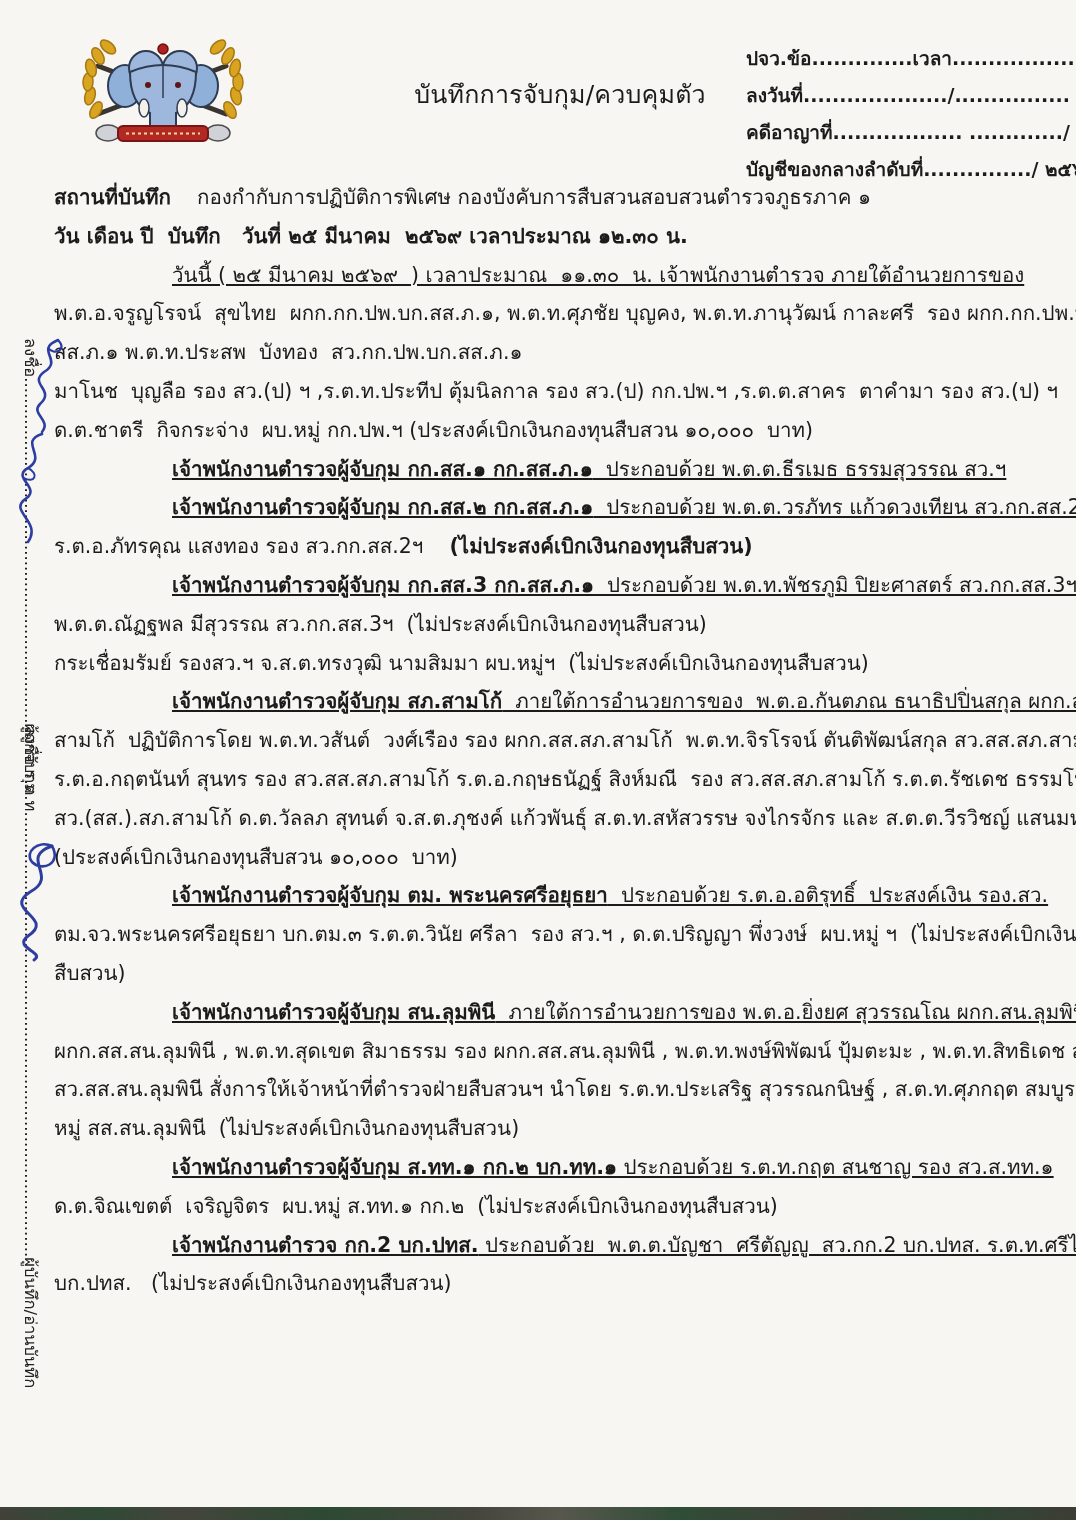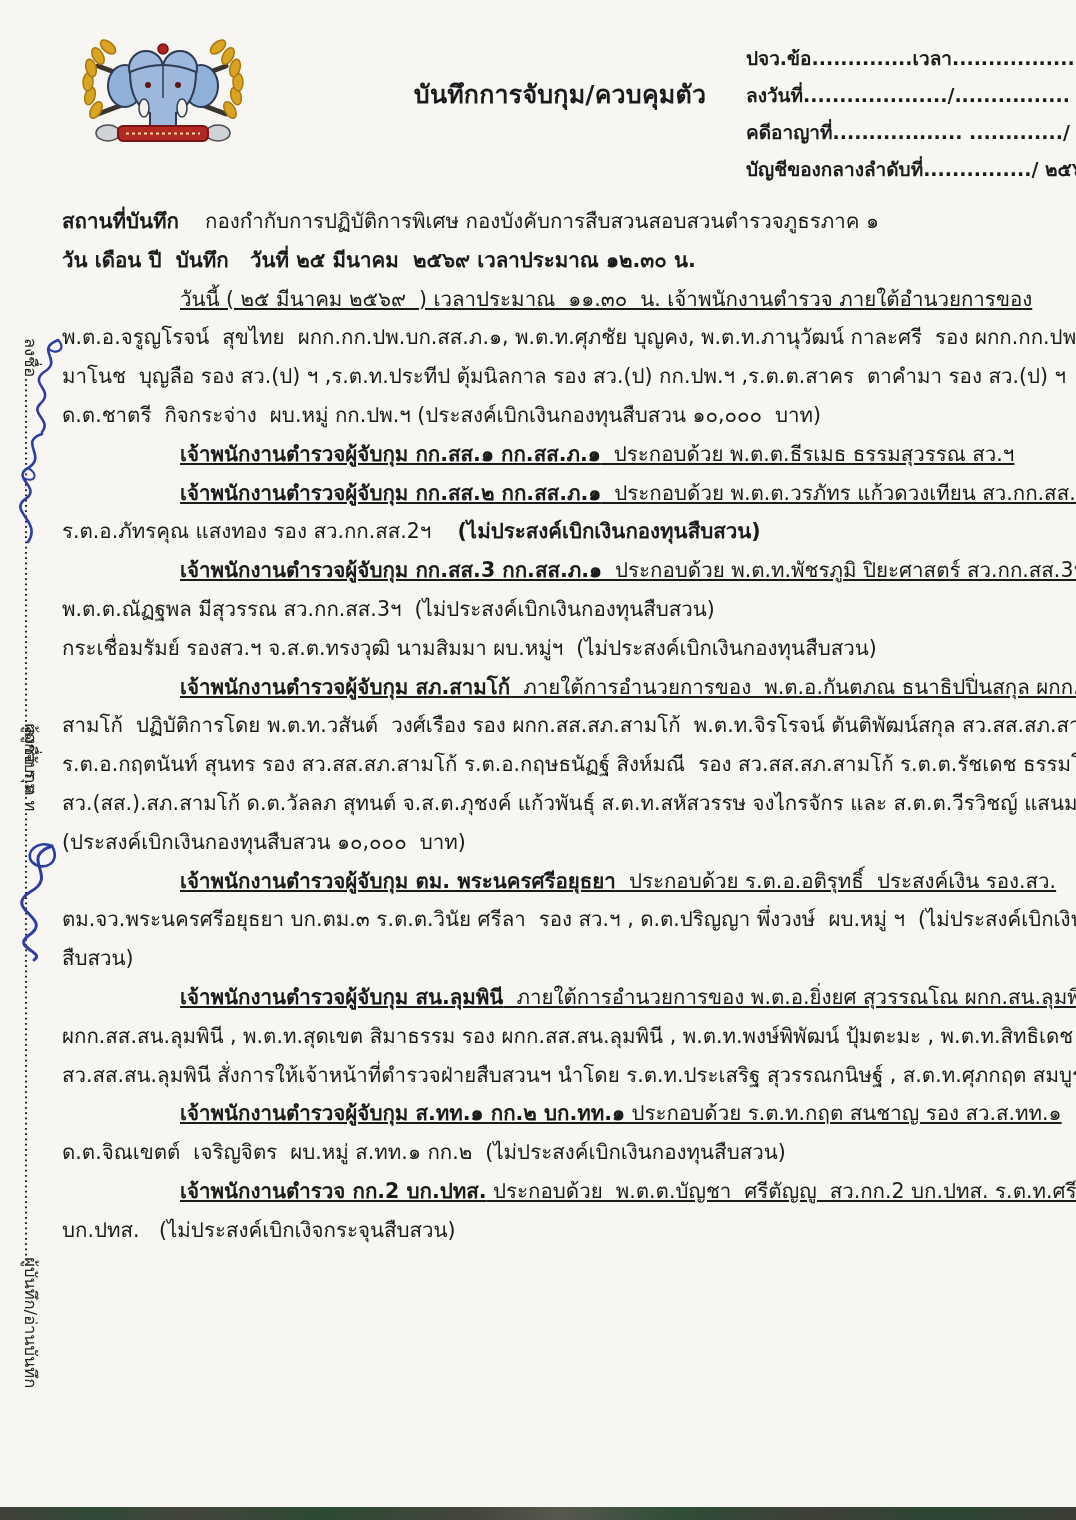--- a/index.html
+++ b/index.html
@@ -1,25 +1,25 @@
 <!DOCTYPE html>
 <html><head>
 <meta charset="utf-8">
 <style>
   html,body{margin:0;padding:0;}
   body{font-family:"DejaVu Sans",sans-serif;}
   .page{position:relative;width:1076px;height:1520px;background:#f7f6f3;overflow:hidden;color:#1b1b1b;}
   
   .emblem{position:absolute;left:70px;top:36px;width:186px;height:114px;}
   .title{position:absolute;left:370px;top:74px;width:380px;text-align:center;
-         font-size:25px;font-weight:bold;letter-spacing:.2px;}
+         font-size:25px;font-weight:normal;letter-spacing:.2px;}
   .hfields{position:absolute;left:746px;top:40px;width:320px;font-size:19px;font-weight:600;}
   .hfields .hline{height:37px;line-height:37px;white-space:pre;}
   
-  .bodytext{position:absolute;left:54px;top:202px;width:1000px;font-size:20.5px;margin-left:8px;}
+  .bodytext{position:absolute;left:54px;top:178px;width:1000px;font-size:20.5px;}
   .bline{height:38.8px;line-height:38.8px;white-space:pre;}
   .bline.ind{padding-left:118px;text-decoration:underline;}
   .b{font-weight:bold;}
   
   .vline{position:absolute;transform:rotate(90deg);transform-origin:0 0;
          font-size:16.5px;line-height:24px;white-space:pre;color:#222;}
   .vline1{left:42px;top:338px;width:372px;}
   .vline2{left:42px;top:726px;width:536px;}
   .sig{position:absolute;}
   .band{position:absolute;left:0;right:0;bottom:0;height:13px;
@@ -82,43 +82,45 @@
     <div class="hline">ลงวันที่..................../................ / ๒๕๖๙</div>
     <div class="hline">คดีอาญาที่.................. ............./ ๒๕๖๙</div>
     <div class="hline">บัญชีของกลางลำดับที่.............../ ๒๕๖๙</div>
   </div>
 
   <div class="bodytext">
       <div class="bline"><span class="b">สถานที่บันทึก</span><span>    กองกำกับการปฏิบัติการพิเศษ กองบังคับการสืบสวนสอบสวนตำรวจภูธรภาค ๑</span></div>
       <div class="bline"><span class="b">วัน เดือน ปี  บันทึก   วันที่ ๒๕ มีนาคม  ๒๕๖๙ เวลาประมาณ ๑๒.๓๐ น.</span></div>
       <div class="bline ind"><span>วันนี้ ( ๒๕ มีนาคม ๒๕๖๙  ) เวลาประมาณ  ๑๑.๓๐  น. เจ้าพนักงานตำรวจ ภายใต้อำนวยการของ</span></div>
       <div class="bline"><span>พ.ต.อ.จรูญโรจน์  สุขไทย  ผกก.กก.ปพ.บก.สส.ภ.๑, พ.ต.ท.ศุภชัย บุญคง, พ.ต.ท.ภานุวัฒน์ กาละศรี  รอง ผกก.กก.ปพ.บก.</span></div>
+      <div class="bline"><span>สส.ภ.๑ พ.ต.ท.ประสพ  บังทอง  สว.กก.ปพ.บก.สส.ภ.๑</span></div>
       <div class="bline"><span>มาโนช  บุญลือ รอง สว.(ป) ฯ ,ร.ต.ท.ประทีป ตุ้มนิลกาล รอง สว.(ป) กก.ปพ.ฯ ,ร.ต.ต.สาคร  ตาคำมา รอง สว.(ป) ฯ</span></div>
       <div class="bline"><span>ด.ต.ชาตรี  กิจกระจ่าง  ผบ.หมู่ กก.ปพ.ฯ (ประสงค์เบิกเงินกองทุนสืบสวน ๑๐,๐๐๐  บาท)</span></div>
       <div class="bline ind"><span class="b">เจ้าพนักงานตำรวจผู้จับกุม กก.สส.๑ กก.สส.ภ.๑</span><span>  ประกอบด้วย พ.ต.ต.ธีรเมธ ธรรมสุวรรณ สว.ฯ</span></div>
       <div class="bline ind"><span class="b">เจ้าพนักงานตำรวจผู้จับกุม กก.สส.๒ กก.สส.ภ.๑</span><span>  ประกอบด้วย พ.ต.ต.วรภัทร แก้วดวงเทียน สว.กก.สส.2ฯ</span></div>
       <div class="bline"><span>ร.ต.อ.ภัทรคุณ แสงทอง รอง สว.กก.สส.2ฯ    </span><span class="b">(ไม่ประสงค์เบิกเงินกองทุนสืบสวน)</span></div>
       <div class="bline ind"><span class="b">เจ้าพนักงานตำรวจผู้จับกุม กก.สส.3 กก.สส.ภ.๑</span><span>  ประกอบด้วย พ.ต.ท.พัชรภูมิ ปิยะศาสตร์ สว.กก.สส.3ฯ</span></div>
       <div class="bline"><span>พ.ต.ต.ณัฏฐพล มีสุวรรณ สว.กก.สส.3ฯ  (ไม่ประสงค์เบิกเงินกองทุนสืบสวน)</span></div>
       <div class="bline"><span>กระเชื่อมรัมย์ รองสว.ฯ จ.ส.ต.ทรงวุฒิ นามสิมมา ผบ.หมู่ฯ  (ไม่ประสงค์เบิกเงินกองทุนสืบสวน)</span></div>
       <div class="bline ind"><span class="b">เจ้าพนักงานตำรวจผู้จับกุม สภ.สามโก้</span><span>  ภายใต้การอำนวยการของ  พ.ต.อ.กันตภณ ธนาธิปปิ่นสกุล ผกก.สภ.</span></div>
       <div class="bline"><span>สามโก้  ปฏิบัติการโดย พ.ต.ท.วสันต์  วงศ์เรือง รอง ผกก.สส.สภ.สามโก้  พ.ต.ท.จิรโรจน์ ตันติพัฒน์สกุล สว.สส.สภ.สามโก้</span></div>
       <div class="bline"><span>ร.ต.อ.กฤตนันท์ สุนทร รอง สว.สส.สภ.สามโก้ ร.ต.อ.กฤษธนัฏฐ์ สิงห์มณี  รอง สว.สส.สภ.สามโก้ ร.ต.ต.รัชเดช ธรรมโหร  รอง</span></div>
       <div class="bline"><span>สว.(สส.).สภ.สามโก้ ด.ต.วัลลภ สุทนต์ จ.ส.ต.ภุชงค์ แก้วพันธุ์ ส.ต.ท.สหัสวรรษ จงไกรจักร และ ส.ต.ต.วีรวิชญ์ แสนมหาชัย</span></div>
       <div class="bline"><span>(ประสงค์เบิกเงินกองทุนสืบสวน ๑๐,๐๐๐  บาท)</span></div>
       <div class="bline ind"><span class="b">เจ้าพนักงานตำรวจผู้จับกุม ตม. พระนครศรีอยุธยา</span><span>  ประกอบด้วย ร.ต.อ.อติรุทธิ์  ประสงค์เงิน รอง.สว.</span></div>
       <div class="bline"><span>ตม.จว.พระนครศรีอยุธยา บก.ตม.๓ ร.ต.ต.วินัย ศรีลา  รอง สว.ฯ , ด.ต.ปริญญา พึ่งวงษ์  ผบ.หมู่ ฯ  (ไม่ประสงค์เบิกเงินกองทุน</span></div>
       <div class="bline"><span>สืบสวน)</span></div>
       <div class="bline ind"><span class="b">เจ้าพนักงานตำรวจผู้จับกุม สน.ลุมพินี</span><span>  ภายใต้การอำนวยการของ พ.ต.อ.ยิ่งยศ สุวรรณโณ ผกก.สน.ลุมพินี</span></div>
       <div class="bline"><span>ผกก.สส.สน.ลุมพินี , พ.ต.ท.สุดเขต สิมาธรรม รอง ผกก.สส.สน.ลุมพินี , พ.ต.ท.พงษ์พิพัฒน์ ปุ้มตะมะ , พ.ต.ท.สิทธิเดช ส้มทอง</span></div>
       <div class="bline"><span>สว.สส.สน.ลุมพินี สั่งการให้เจ้าหน้าที่ตำรวจฝ่ายสืบสวนฯ นำโดย ร.ต.ท.ประเสริฐ สุวรรณกนิษฐ์ , ส.ต.ท.ศุภกฤต สมบูรณ์ ผบ.</span></div>
+      <div class="bline"><span>หมู่ สส.สน.ลุมพินี  (ไม่ประสงค์เบิกเงินกองทุนสืบสวน)</span></div>
       <div class="bline ind"><span class="b">เจ้าพนักงานตำรวจผู้จับกุม ส.ทท.๑ กก.๒ บก.ทท.๑</span><span> ประกอบด้วย ร.ต.ท.กฤต สนชาญ รอง สว.ส.ทท.๑</span></div>
       <div class="bline"><span>ด.ต.จิณเขตต์  เจริญจิตร  ผบ.หมู่ ส.ทท.๑ กก.๒  (ไม่ประสงค์เบิกเงินกองทุนสืบสวน)</span></div>
       <div class="bline ind"><span class="b">เจ้าพนักงานตำรวจ กก.2 บก.ปทส.</span><span> ประกอบด้วย  พ.ต.ต.บัญชา  ศรีตัญญู  สว.กก.2 บก.ปทส. ร.ต.ท.ศรีไวย์</span></div>
-      <div class="bline"><span>บก.ปทส.   (ไม่ประสงค์เบิกเงิจกระจุนสืบสวน)</span></div>
+      <div class="bline"><span>บก.ปทส.   (ไม่ประสงค์เบิกเงินกองทุนสืบสวน)</span></div>
     </div>
 
   <div class="vline vline1">ลงชื่อ..................................................................ผู้ถูกจับกุม</div>
   <div class="vline vline2">ลงชื่อ ร.ต.ท.....................................................................................ผู้บันทึก/อ่านบันทึก</div>
 
   <svg class="sig" style="left:24px;top:334px;width:46px;height:104px;" viewBox="0 0 46 104">
     <path d="M34,6 C10,16 40,26 20,38 C4,50 32,56 16,70 C6,80 28,86 18,98" fill="none" stroke="#2d3da0" stroke-width="2.6" stroke-linecap="round"></path>
     <path d="M34,6 C44,16 30,22 24,14" fill="none" stroke="#2d3da0" stroke-width="2.2"></path>
   </svg>
   <svg class="sig" style="left:6px;top:428px;width:48px;height:122px;" viewBox="0 0 48 122">

